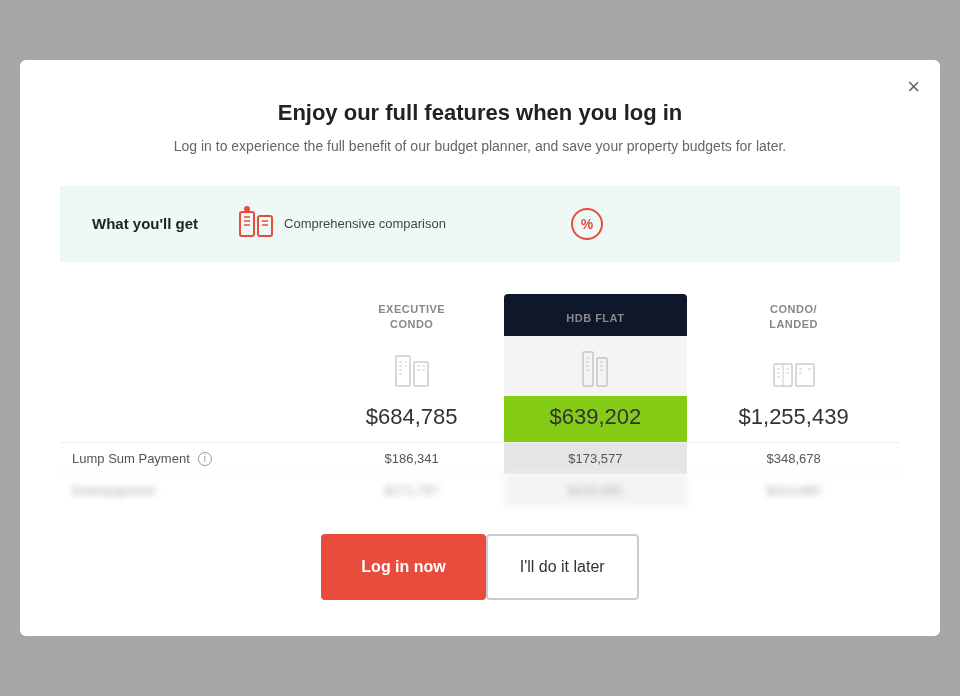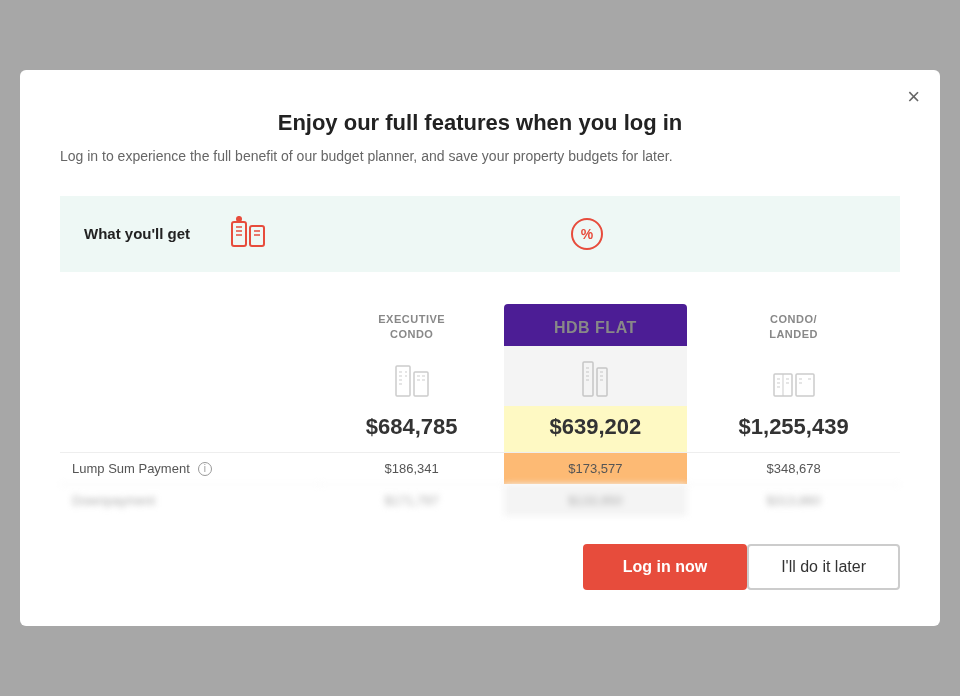--- a/index.html
+++ b/index.html
@@ -39,29 +39,29 @@
       line-height: 1;
     }
     .modal-title {
       text-align: center;
       font-size: 22px;
       font-weight: 700;
       color: #222;
       margin-bottom: 12px;
     }
     .modal-subtitle {
-      text-align: left;
+      text-align: center;
       font-size: 14px;
       color: #666;
       margin-bottom: 32px;
     }
     .features-bar {
       background: #eef8f5;
       border-radius: 0;
-      padding: 20px 24px;
+      padding: 20px 32px;
       display: flex;
       align-items: center;
       gap: 32px;
       margin-bottom: 32px;
     }
     .features-label {
       font-weight: 700;
       font-size: 15px;
       color: #222;
       white-space: nowrap;
@@ -103,21 +103,21 @@
       padding-bottom: 4px;
     }
     .col-label {
       text-align: left !important;
       font-size: 13px;
       color: #555;
       padding-left: 0;
     }
     .price-row td {
       font-size: 22px;
-      font-weight: 700;
+      font-weight: 400;
       color: #333;
       padding-bottom: 12px;
     }
     .icon-row td {
       padding: 8px 0 4px;
     }
     .building-icon {
       width: 48px;
       height: 48px;
       margin: 0 auto;
@@ -152,40 +152,40 @@
     .blurred-row td {
       filter: blur(3px);
       color: #aaa;
       font-size: 13px;
       border-top: 1px solid #eee;
       padding-top: 8px;
       padding-bottom: 8px;
     }
     .btn-row {
       display: flex;
-      justify-content: flex-end;
+      justify-content: center;
       gap: 0;
       margin-top: 8px;
     }
     .btn-login {
       background: #e74c3c;
       color: #fff;
       border: none;
       border-radius: 4px;
       padding: 14px 40px;
       font-size: 16px;
       font-weight: 600;
       cursor: pointer;
     }
     .btn-later {
       background: #fff;
       color: #333;
       border: 2px solid #ccc;
       border-radius: 4px;
-      padding: 12px 32px;
+      padding: 22px 32px;
       font-size: 16px;
       font-weight: 400;
       cursor: pointer;
     }
   </style>
 </head>
 <body>
 
 <div class="modal-overlay">
   <div class="modal">
@@ -203,37 +203,38 @@
           <rect x="2" y="6" width="14" height="24" rx="2" stroke="#e74c3c" stroke-width="2" fill="none"></rect>
           <rect x="20" y="10" width="14" height="20" rx="2" stroke="#e74c3c" stroke-width="2" fill="none"></rect>
           <line x1="6" y1="11" x2="12" y2="11" stroke="#e74c3c" stroke-width="1.5"></line>
           <line x1="6" y1="15" x2="12" y2="15" stroke="#e74c3c" stroke-width="1.5"></line>
           <line x1="6" y1="19" x2="12" y2="19" stroke="#e74c3c" stroke-width="1.5"></line>
           <line x1="24" y1="15" x2="30" y2="15" stroke="#e74c3c" stroke-width="1.5"></line>
           <line x1="24" y1="19" x2="30" y2="19" stroke="#e74c3c" stroke-width="1.5"></line>
           <circle cx="9" cy="3" r="3" fill="#e74c3c"></circle>
           <line x1="9" y1="0" x2="9" y2="6" stroke="#e74c3c" stroke-width="1.5"></line>
         </svg>
+        <span class="feature-text">Comprehensive comparison</span>
       </div>
 
 
       <div class="feature-item">
         <svg class="feature-icon" viewBox="0 0 36 36" fill="none" xmlns="http://www.w3.org/2000/svg">
           <circle cx="18" cy="18" r="15" stroke="#e74c3c" stroke-width="2" fill="none"></circle>
           <text x="18" y="23" text-anchor="middle" font-size="14" font-weight="bold" fill="#e74c3c">%</text>
         </svg>
       </div>
     </div>
 
     <table class="comparison-table">
       <thead>
         <tr>
           <th class="col-label"></th>
           <th style="font-size:11px;color:#888;text-transform:uppercase;letter-spacing:0.5px;line-height:1.4;">EXECUTIVE<br>CONDO</th>
-          <th style="font-size:16px;color:#888;text-transform:uppercase;letter-spacing:0.5px;background:#4c1d95;border-radius:4px 4px 0 0;padding-top:10px;">HDB FLAT</th>
+          <th style="font-size:11px;color:#888;text-transform:uppercase;letter-spacing:0.5px;background:#0f172a;border-radius:4px 4px 0 0;padding-top:10px;">HDB FLAT</th>
           <th style="font-size:11px;color:#888;text-transform:uppercase;letter-spacing:0.5px;line-height:1.4;">CONDO/<br>LANDED</th>
         </tr>
 
         <tr class="icon-row">
           <td></td>
           <td>
             <svg class="building-icon" viewBox="0 0 48 48" fill="none" xmlns="http://www.w3.org/2000/svg">
               <rect x="8" y="12" width="14" height="30" rx="1" stroke="#999" stroke-width="1.5" fill="none"></rect>
               <rect x="26" y="18" width="14" height="24" rx="1" stroke="#999" stroke-width="1.5" fill="none"></rect>
               <line x1="11" y1="18" x2="14" y2="18" stroke="#999" stroke-width="1"></line>
@@ -274,33 +275,33 @@
               <line x1="29" y1="25" x2="32" y2="25" stroke="#999" stroke-width="1"></line>
               <line x1="29" y1="29" x2="32" y2="29" stroke="#999" stroke-width="1"></line>
               <line x1="38" y1="25" x2="41" y2="25" stroke="#999" stroke-width="1"></line>
             </svg>
           </td>
         </tr>
 
         <tr class="price-row">
           <td></td>
           <td>$684,785</td>
-          <td style="background:#fef9c3;text-align:center;">$639,202</td>
+          <td style="background:#84cc16;text-align:center;">$639,202</td>
           <td>$1,255,439</td>
         </tr>
       </thead>
       <tbody>
 
         <tr class="row-label-row">
           <td class="col-label" style="text-align:left;">
             <span>Lump Sum Payment</span>
             <span class="info-icon">i</span>
           </td>
           <td>$186,341</td>
-          <td style="background:#fdba74;">$173,577</td>
+          <td style="background:#e5e5e5;">$173,577</td>
           <td>$348,678</td>
         </tr>
 
         <tr class="blurred-row">
           <td class="col-label" style="text-align:left;filter:blur(3px);">
             <span>Downpayment</span>
           </td>
           <td>$171,797</td>
           <td style="background:#f4f4f4;">$133,950</td>
           <td>$313,860</td>

